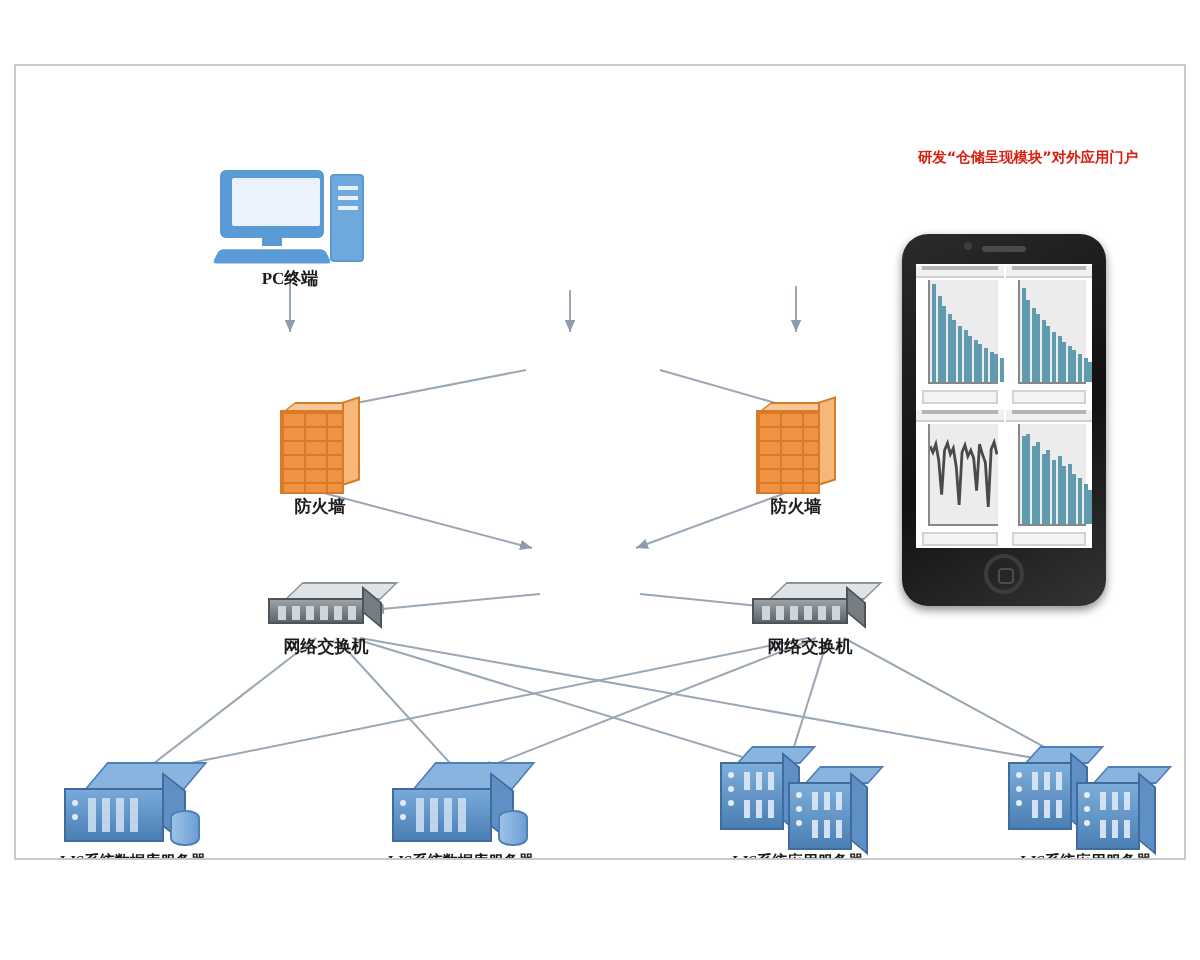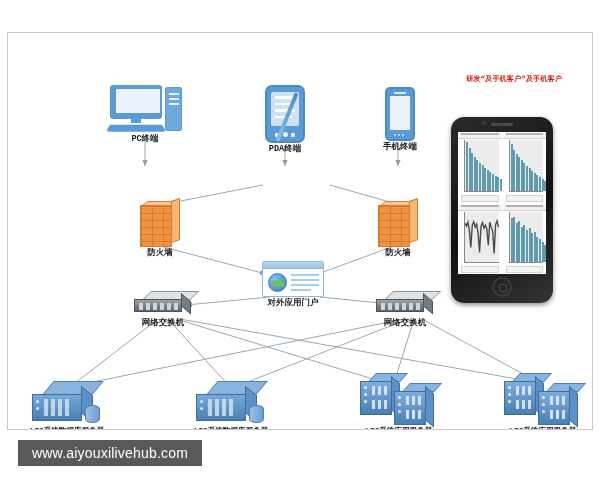--- a/index.html
+++ b/index.html
@@ -21,21 +21,21 @@
   
   #canvas{
     position:absolute;left:7px;top:32px;width:586px;height:398px;
     background:#ffffff;border:1px solid #c9c9c9;box-sizing:border-box;
     overflow:hidden;
   }
   #svg-layer{position:absolute;left:0;top:0;width:584px;height:396px;}
 
   .node{position:absolute;display:flex;flex-direction:column;align-items:center;}
   .lbl{
-    font-family:Liberation Mono, monospace;
+    font-family:Liberation Serif, serif;
     font-size:8.5px;font-weight:bold;color:#1b1b1b;margin-top:2px;
     white-space:nowrap;text-align:left;line-height:1.1;
   }
   .lbl.sm{font-size:7.6px;}
 
   
   .pc{position:relative;width:74px;height:48px;}
   .pc .mon{position:absolute;left:2px;top:0;width:52px;height:34px;
     background:#5b9bd5;border-radius:3px;}
   .pc .scr{position:absolute;left:6px;top:4px;width:44px;height:24px;
@@ -229,83 +229,41 @@
           <div class="kb"></div>
         <div class="twr">
             <i style="top:5px"></i>
             <i style="top:10px"></i>
             <i style="top:15px"></i>
           </div>
       </div>
       <div class="lbl">PC终端</div>
     </div>
 
-    <div class="node" style="left:257px;top:52px;">
-      <div style="position:relative;">
-        <div class="pda">
-          <div class="scr">
-              <i></i>
-              <i></i>
-              <i></i>
-              <i style="width:60%"></i>
-            </div>
-          <div class="dot"></div>
-          <div class="sq" style="left:8px"></div>
-            <div class="sq" style="right:8px"></div>
-        </div>
-        <div class="pen"></div>
-      </div>
-      <div class="lbl">PDA终端</div>
-    </div>
-
-    <div class="node" style="left:375px;top:54px;">
-      <div class="mob">
-        <div class="spk"></div>
-          <div class="scr"></div>
-        <div class="hd">
-            <i></i>
-            <i></i>
-            <i></i>
-          </div>
-      </div>
-      <div class="lbl">手机终端</div>
-    </div>
+
 
 
     <div class="node" style="left:132px;top:168px;">
       <div class="fw">
         <div class="top"></div>
           <div class="side"></div>
           <div class="face"></div>
       </div>
       <div class="lbl">防火墙</div>
     </div>
 
     <div class="node" style="left:370px;top:168px;">
       <div class="fw">
         <div class="top"></div>
           <div class="side"></div>
           <div class="face"></div>
       </div>
       <div class="lbl">防火墙</div>
     </div>
 
-    <div class="node" style="left:254px;top:228px;">
-      <div class="portal">
-        <div class="bar"></div>
-          <div class="globe"></div>
-        <div class="lines">
-            <i></i>
-            <i></i>
-            <i></i>
-            <i style="width:70%"></i>
-          </div>
-      </div>
-      <div class="lbl">对外应用门户</div>
-    </div>
 
     <div class="node" style="left:126px;top:258px;">
       <div class="sw">
         <div class="top"></div>
           <div class="side"></div>
         <div class="face">
           <i style="left:4px"></i>
             <i style="left:11px"></i>
             <i style="left:18px"></i>
           <i style="left:25px"></i>
@@ -432,21 +390,21 @@
             <i style="left:11px;top:18px"></i>
               <i style="left:17px;top:18px"></i>
               <i style="left:23px;top:18px"></i>
           </div>
         </div>
       </div>
       <div class="lbl sm">LIS系统应用服务器</div>
     </div>
 
     <div id="annot">
-      <div>研发“及手机客户”及手机客户</div>
+      <div>研发“仓储呈现模块”对外应用门户</div>
     </div>
 
     <div id="phone">
       <div class="cam"></div>
       <div class="earp"></div>
       <div class="screen">
         <div class="grid2" id="chart-grid">
             <div class="pnl">
               <div class="hd"></div>
               <div class="plot">
@@ -522,14 +480,13 @@
               </div>
               <div class="ft"></div>
             </div>
           </div>
       </div>
       <div class="home"></div>
     </div>
 
   </div>
 
-  <div class="chip" id="site-chip">www.aiyouxilivehub.com</div>
 </div>
 
 </body></html>

